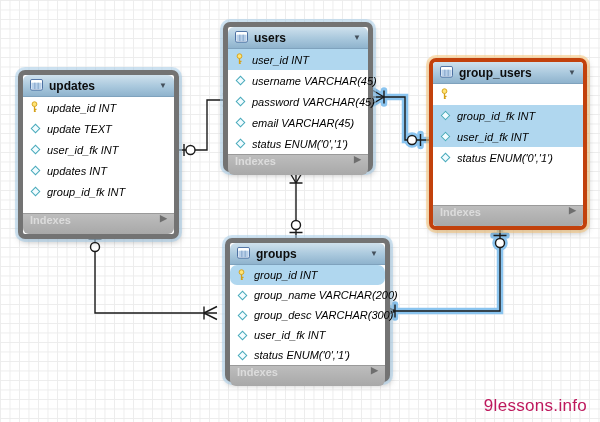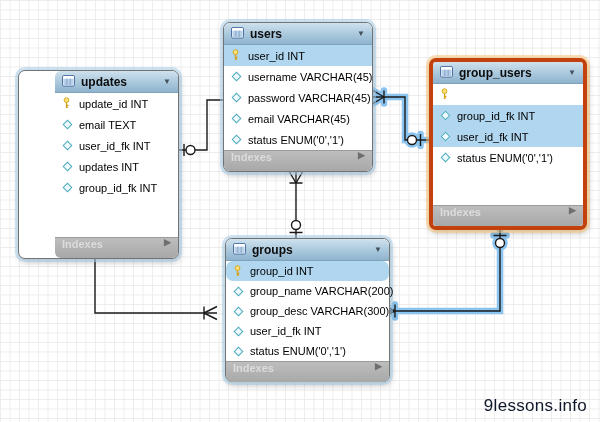--- a/index.html
+++ b/index.html
@@ -12,57 +12,57 @@
     font-family:"Liberation Sans",sans-serif;
   }
   *{box-sizing:border-box;}
   #wires{position:absolute;left:0;top:0;z-index:1;}
   .ink path{stroke:#1a1a1a;stroke-width:1.4;fill:none;}
   .ink circle{fill:#ffffff;stroke:#1a1a1a;stroke-width:1.4;}
   .glow path{stroke:#8ac4ef;stroke-width:6.5;fill:none;stroke-linecap:round;}
   .glow circle{fill:none;stroke:#8ac4ef;stroke-width:6.5;}
   .tbl{
     position:absolute;z-index:2;display:flex;flex-direction:column;
-    background:#ffffff;border:1px solid #737373;border-radius:7px;
+    background:#ffffff;border:5px solid #737373;border-radius:7px;
     box-shadow:0 0 0 3px rgba(167,205,234,0.55),1px 3px 6px rgba(70,70,70,0.35);
     font-size:11px;color:#000;
   }
   .tbl.selected{
     border:4px solid #c2410c;
     box-shadow:0 0 0 3px rgba(248,196,120,0.55),1px 3px 6px rgba(70,70,70,0.35);
   }
   .thead{
     height:22px;flex:0 0 22px;display:flex;align-items:center;gap:6px;padding:0 7px;
     background:linear-gradient(180deg,#cfe1ed 0%,#a9c8dd 55%,#8fb3cd 100%);
     border-bottom:1px solid #7fa2bd;border-radius:6px 6px 0 0;
     font-weight:bold;font-size:12px;color:#0c0c0c;
   }
   .selected .thead{border-radius:4px 4px 0 0;}
   .caret{margin-left:auto;font-size:8px;color:#44505c;line-height:1;}
-  .row{height:21px;flex:0 0 21px;display:flex;align-items:center;gap:5px;padding:0 6px;white-space:nowrap;}
+  .row{height:21px;flex:0 0 21px;display:flex;align-items:center;gap:5px;padding:0 6px;white-space:nowrap;font-style:italic;}
   .tbl-groups .row{height:20px;flex:0 0 20px;border-radius:7px;}
   .row.hl{background:#b0d7ef;}
   .dmd{width:7px;height:7px;flex:0 0 7px;margin:0 3px;transform:rotate(45deg);
        border:1px solid #49aabb;background:#f2fcff;}
   .keywrap{width:13px;height:13px;flex:0 0 13px;display:inline-flex;}
   .spacer{flex:1 1 auto;}
   .tfoot{
     height:21px;flex:0 0 21px;display:flex;padding:0 7px;
     background:linear-gradient(180deg,#bdbdbd,#a8a8a8);
     border-top:1px solid #9a9a9a;border-radius:0 0 6px 6px;
     color:#dcdcdc;font-weight:bold;font-size:11px;
   }
   .selected .tfoot{border-radius:0 0 4px 4px;}
   .tfoot .arr{margin-left:auto;color:#6e6e6e;font-size:9px;line-height:1;}
-  #tbl-updates{left:18px;top:70px;width:161px;height:189px;padding-left:36px;}
+  #tbl-updates{left:18px;top:70px;width:161px;height:169px;}
   #tbl-users{left:223px;top:22px;width:150px;height:150px;}
   #tbl-groups{left:217px;top:238px;width:165px;height:144px;margin-left:8px;}
   #tbl-group_users{left:429px;top:58px;width:158px;height:172px;}
   .watermark{position:absolute;right:13px;bottom:6px;z-index:3;
-    font-size:17px;color:#0f172a;letter-spacing:0.3px;}
+    font-size:17px;color:#be185d;letter-spacing:0.3px;}
 </style>
 </head>
 <body>
 
 <svg id="wires" width="600" height="422">
 
   <g>
     <g class="glow">
       <path d="M373,97 H405 V140 H429"></path>
       <path d="M384,90.5 V103.5 M384,97 L373,90.5 M384,97 L373,103.5 M420.5,134 V146"></path>
@@ -129,21 +129,21 @@
     <span class="keywrap">
         <svg viewBox="0 0 12 13" width="11" height="12">
           <circle cx="6" cy="3.4" r="2.6" fill="#ffe477" stroke="#d4a017"></circle>
           <path d="M6 6 V12 M6 9 H8.2 M6 11 H7.6" stroke="#d4a017" stroke-width="1.4" fill="none"></path>
         </svg>
       </span>
     <span>update_id INT</span>
   </div>
   <div class="row">
       <span class="dmd"></span>
-      <span>email TEXT</span>
+      <span>update TEXT</span>
     </div>
   <div class="row">
       <span class="dmd"></span>
       <span>user_id_fk INT</span>
     </div>
   <div class="row">
       <span class="dmd"></span>
       <span>updates INT</span>
     </div>
   <div class="row">

